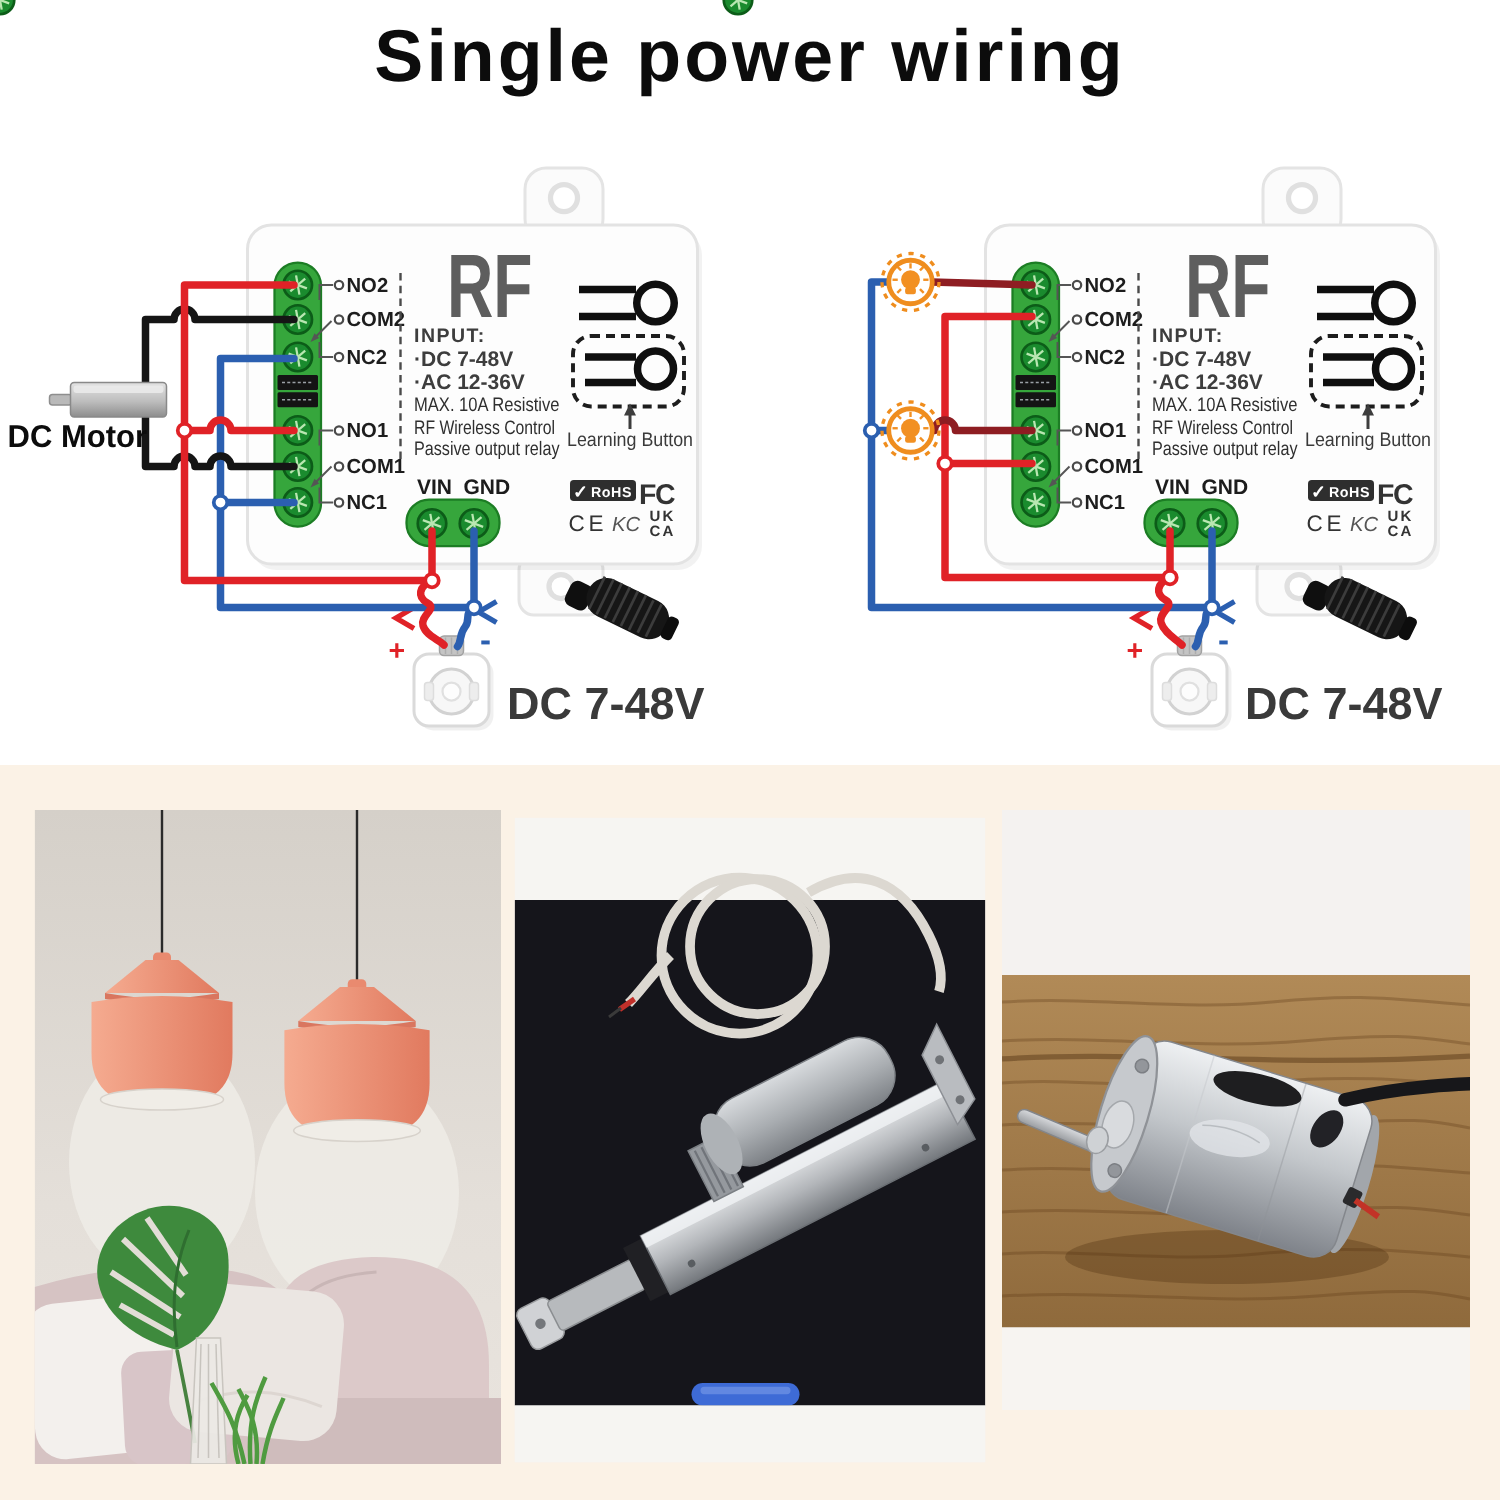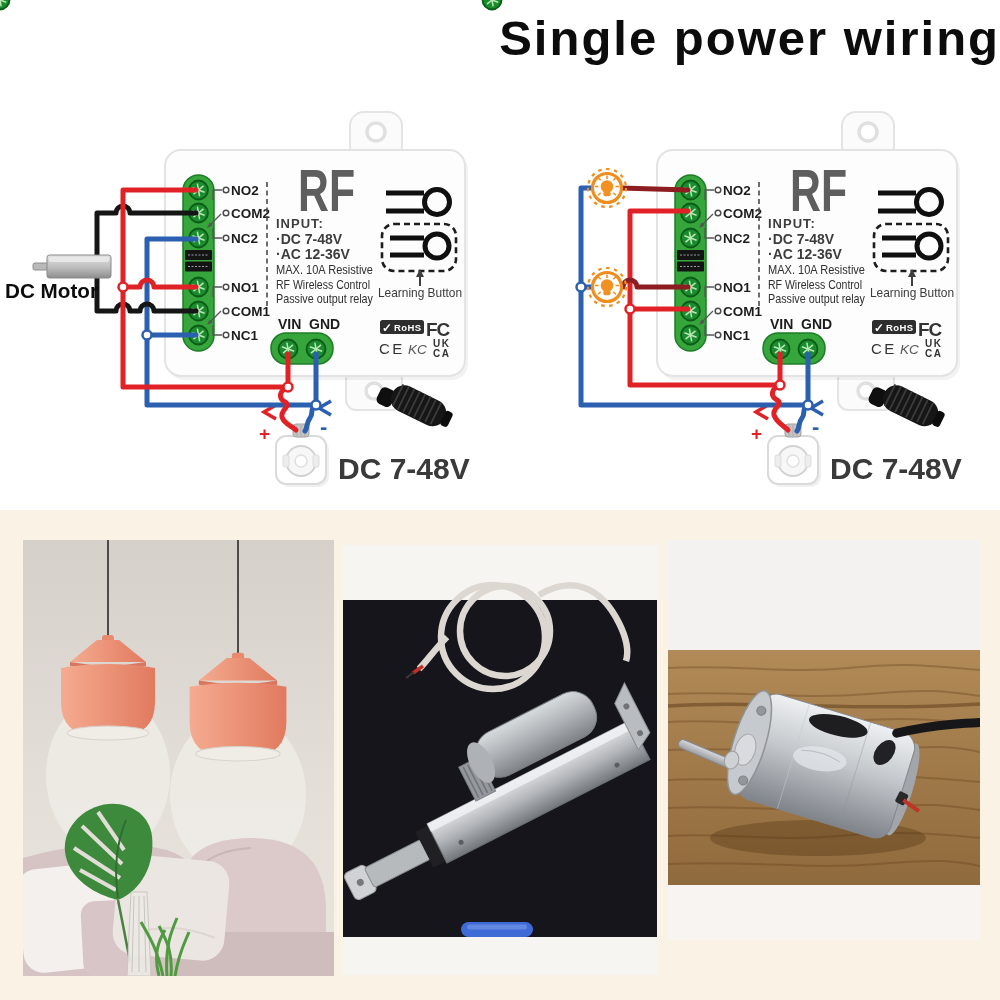--- a/index.html
+++ b/index.html
@@ -1,18 +1,18 @@
 <!DOCTYPE html>
 <html><head>
 <meta charset="utf-8">
 <style>
   html,body{margin:0;padding:0;background:#fff;}
   .page{position:relative;width:1000px;height:1000px;background:#ffffff;overflow:hidden;
         font-family:"Liberation Sans",sans-serif;}
-  .title{position:absolute;top:10px;left:0;width:1000px;text-align:right;
+  .title{position:absolute;top:10px;left:0;width:1000px;text-align:center;
          font-size:49px;font-weight:700;letter-spacing:2px;color:#0c0c0c;}
   .diagram{position:absolute;top:0;left:0;}
   .bottom{position:absolute;top:510px;left:0;width:1000px;height:490px;background:#fbf2e6;}
   .photo{position:absolute;overflow:hidden;}
   .photo-left{left:23px;top:30px;width:311px;height:436px;}
   .photo-mid{left:343px;top:35px;width:314px;height:430px;}
   .photo-right{left:668px;top:30px;width:312px;height:400px;}
   svg text{font-family:"Liberation Sans",sans-serif;}
 </style>
 </head>

